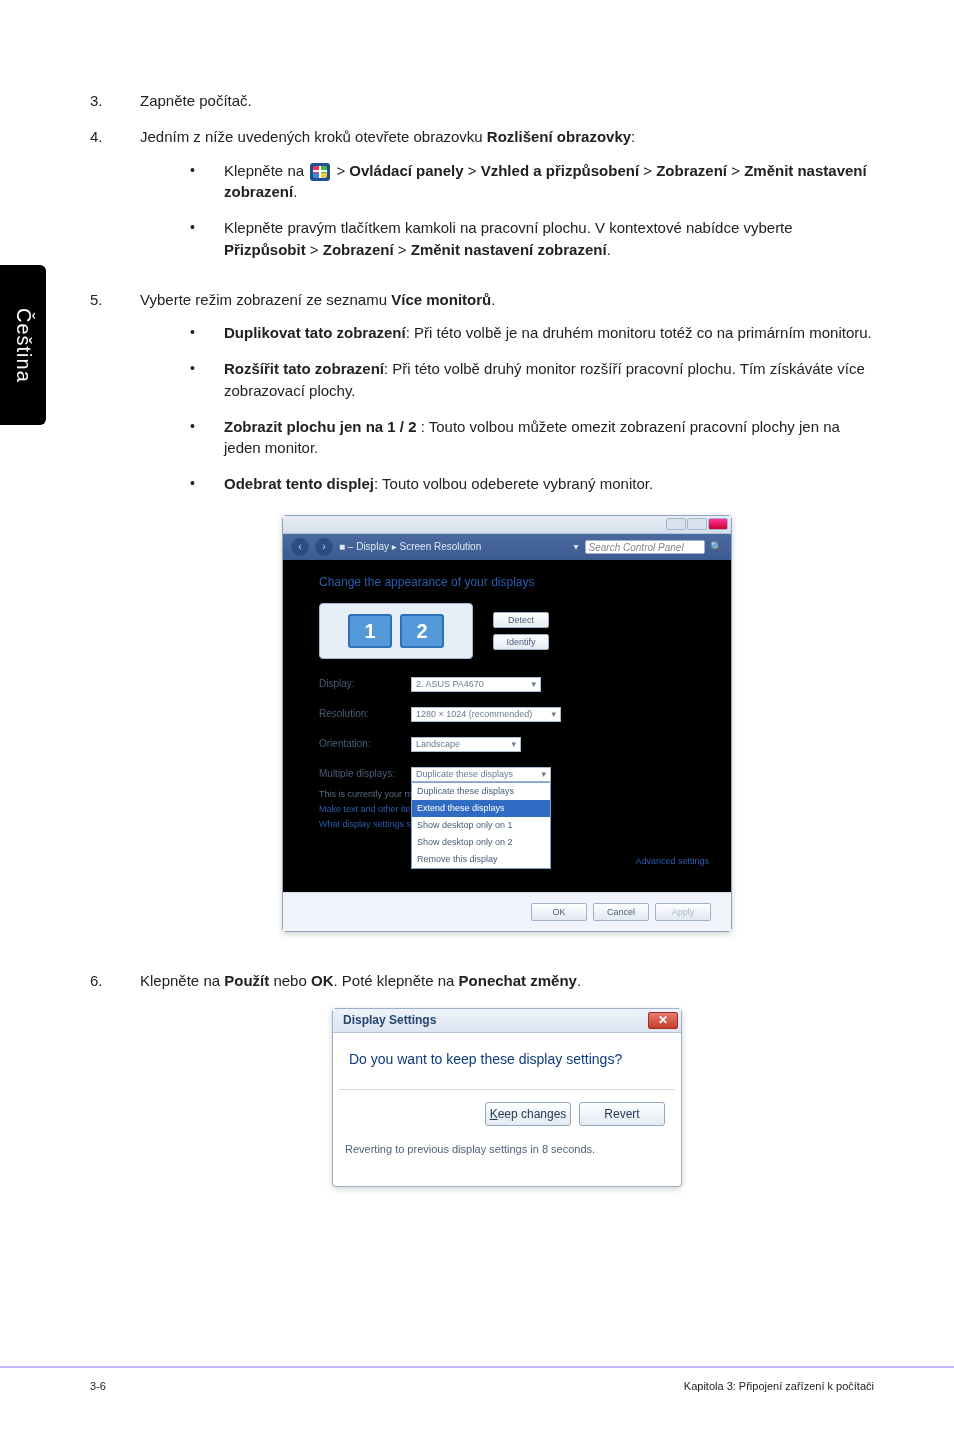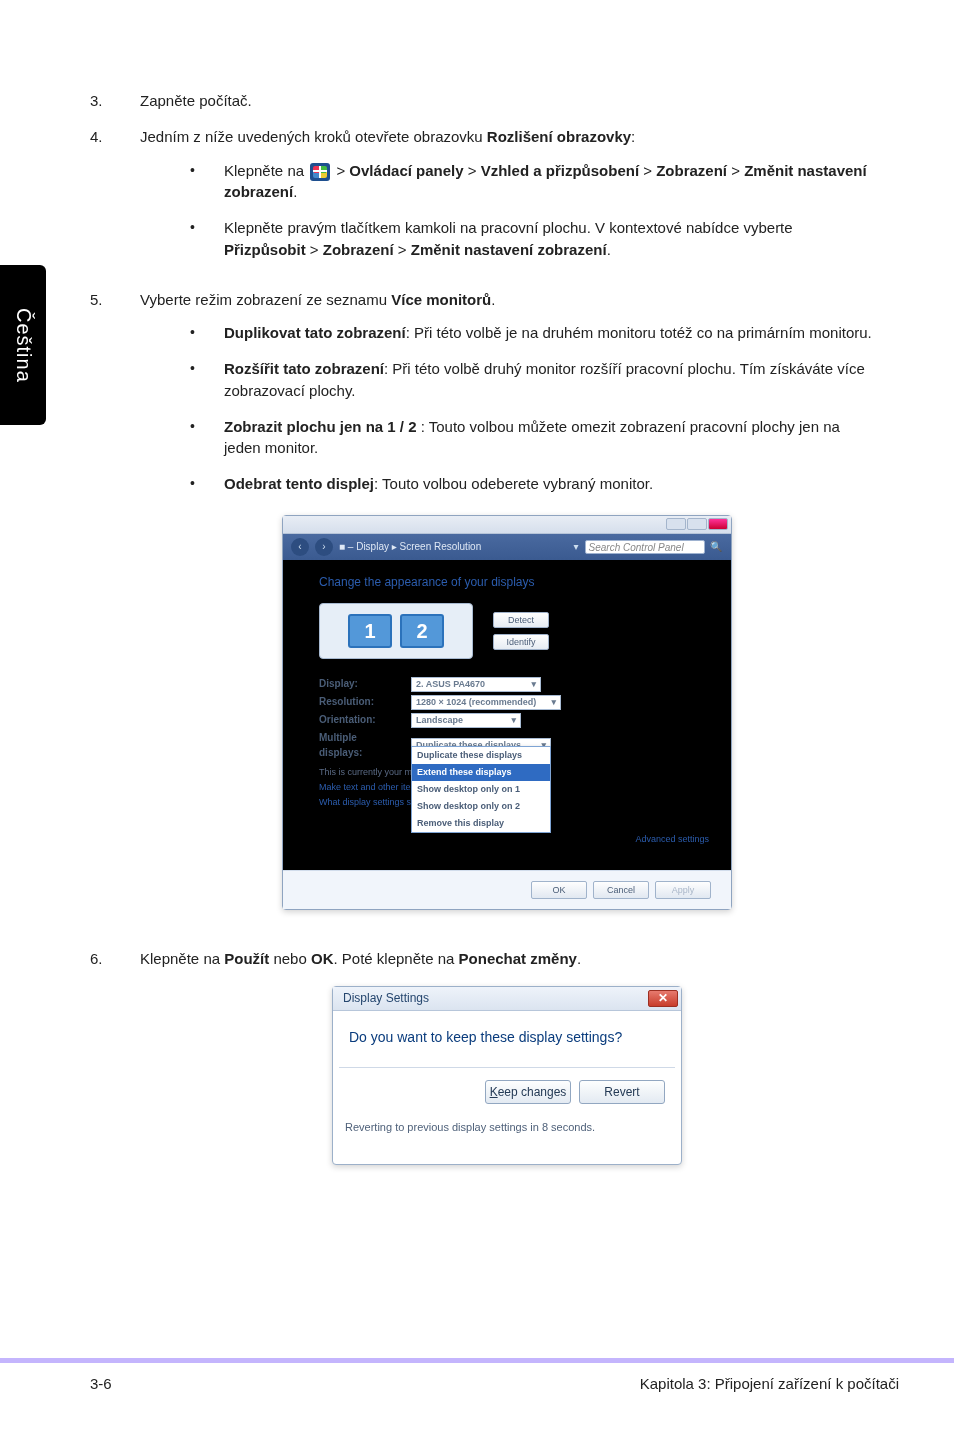--- a/index.html
+++ b/index.html
@@ -116,55 +116,55 @@
   .nav-ar{width:18px;height:18px;border-radius:50%;background:#2d4d80;display:flex;align-items:center;justify-content:center;color:#cde;}
   .dlg1-nav .crumb{flex:1;color:#dfe8f5;}
   .search{width:120px;height:14px;background:#fff;border:1px solid #9eb2d0;border-radius:2px;color:#888;padding:0 3px;font-style:italic;}
   .dlg1-body{padding:14px 22px 24px 36px;background:#000000;}
   .dlg1-heading{color:#2b5cad;font-size:12px;margin-bottom:12px;}
   .mon-row{display:flex;align-items:center;gap:20px;margin-bottom:18px;}
   .mon-box{background:#e6eef7;border:1px solid #a7b9d0;border-radius:4px;padding:10px 28px;display:flex;gap:8px;}
   .mon{width:44px;height:34px;border:2px solid #2b72bb;border-radius:3px;background:#5398d9;color:#fff;display:flex;align-items:center;justify-content:center;font-size:20px;font-weight:bold;}
   .right-btns{display:flex;flex-direction:column;gap:6px;}
   .wbt{min-width:56px;height:16px;background:linear-gradient(#fefefe,#e6ecf3);border:1px solid #9fb1c9;border-radius:2px;color:#4a5d77;font-size:9px;display:flex;align-items:center;justify-content:center;}
-  .form-rows{display:flex;flex-direction:column;gap:3px;margin-bottom:6px;font-weight:bold;}
+  .form-rows{display:flex;flex-direction:column;gap:15px;margin-bottom:6px;}
   .frow{display:flex;align-items:center;gap:10px;}
   .flabel{width:82px;color:#4a5d77;}
   .finput{height:15px;background:#fff;border:1px solid #a8bbd3;color:#6a7b90;padding:0 4px;font-size:9px;display:flex;align-items:center;justify-content:space-between;}
   .finput .car{color:#6a7b90;}
   .dd-open{position:relative;}
   .dd-panel{position:absolute;top:15px;left:0;width:140px;background:#fff;border:1px solid #7ea4d4;font-size:9px;box-shadow:0 2px 5px rgba(0,0,0,.25);z-index:5;}
   .dd-panel div{padding:2px 5px;color:#4a5d77;}
   .dd-panel .sel{background:#2f6bc2;color:#fff;}
   .hint{color:#5a6a85;font-size:9px;margin-top:2px;}
   .adv-link{text-align:right;color:#2b5cad;font-size:9px;margin-top:24px;}
   .dlg1-footer{display:flex;justify-content:flex-end;gap:6px;padding:10px 20px;border-top:1px solid #d1dceb;background:#f1f5fb;}
   .fbt{min-width:56px;height:18px;background:linear-gradient(#fefefe,#e1e8f1);border:1px solid #a0b3cb;border-radius:2px;font-size:9px;color:#4a5d77;display:flex;align-items:center;justify-content:center;}
   .fbt.disabled{color:#aab7c9;}
 
   
   .dlg2{width:350px;margin:16px auto 0 auto;border:1px solid #9cb0c9;border-radius:4px;background:#fff;box-shadow:0 2px 6px rgba(0,0,0,.18);font-size:12px;}
   .dlg2-tb{height:24px;background:linear-gradient(#eef3fa,#dbe4f0);border-bottom:1px solid #b7c6da;display:flex;align-items:center;justify-content:space-between;padding:0 3px 0 10px;}
-  .dlg2-title{color:#25466e;font-weight:normal;}
+  .dlg2-title{color:#25466e;font-weight:bold;}
   .dlg2-x{width:30px;height:17px;background:linear-gradient(#e77a6e,#c83d2b);border:1px solid #9c2f22;border-radius:2px;display:flex;align-items:center;justify-content:center;color:#fff;font-weight:bold;}
   .dlg2-q{padding:16px 16px 20px 16px;color:#0a3c7d;font-size:14px;}
   .dlg2-br{height:1px;background:#cfd9e7;margin:0 6px;}
   .dlg2-bts{display:flex;justify-content:flex-end;gap:8px;padding:12px 16px;}
   .dbt{min-width:86px;height:24px;background:linear-gradient(#fdfefe,#e3eaf2);border:1px solid #92a7c1;border-radius:3px;display:flex;align-items:center;justify-content:center;color:#243a55;}
   .dlg2-foot{padding:4px 12px 28px 12px;color:#4f617a;font-size:11px;}
 
   .footer {
     position: absolute;
     left: 0; right: 0; bottom: 46px;
     display: flex;
     justify-content: space-between;
-    padding: 12px 55px 0 90px;
-    border-top: 5px solid #c4b5fd;
+    padding: 12px 80px 0 90px;
+    border-top: 2px solid #c4b5fd;
     margin: 0 80px 0 90px;
-    font-size: 15px;
+    font-size: 11px;
     box-sizing: content-box;
   }
   .footer { margin:0; }
 </style>
 </head>
 <body>
 
 <div class="lang-tab">Čeština</div>
 
 <div class="page">

